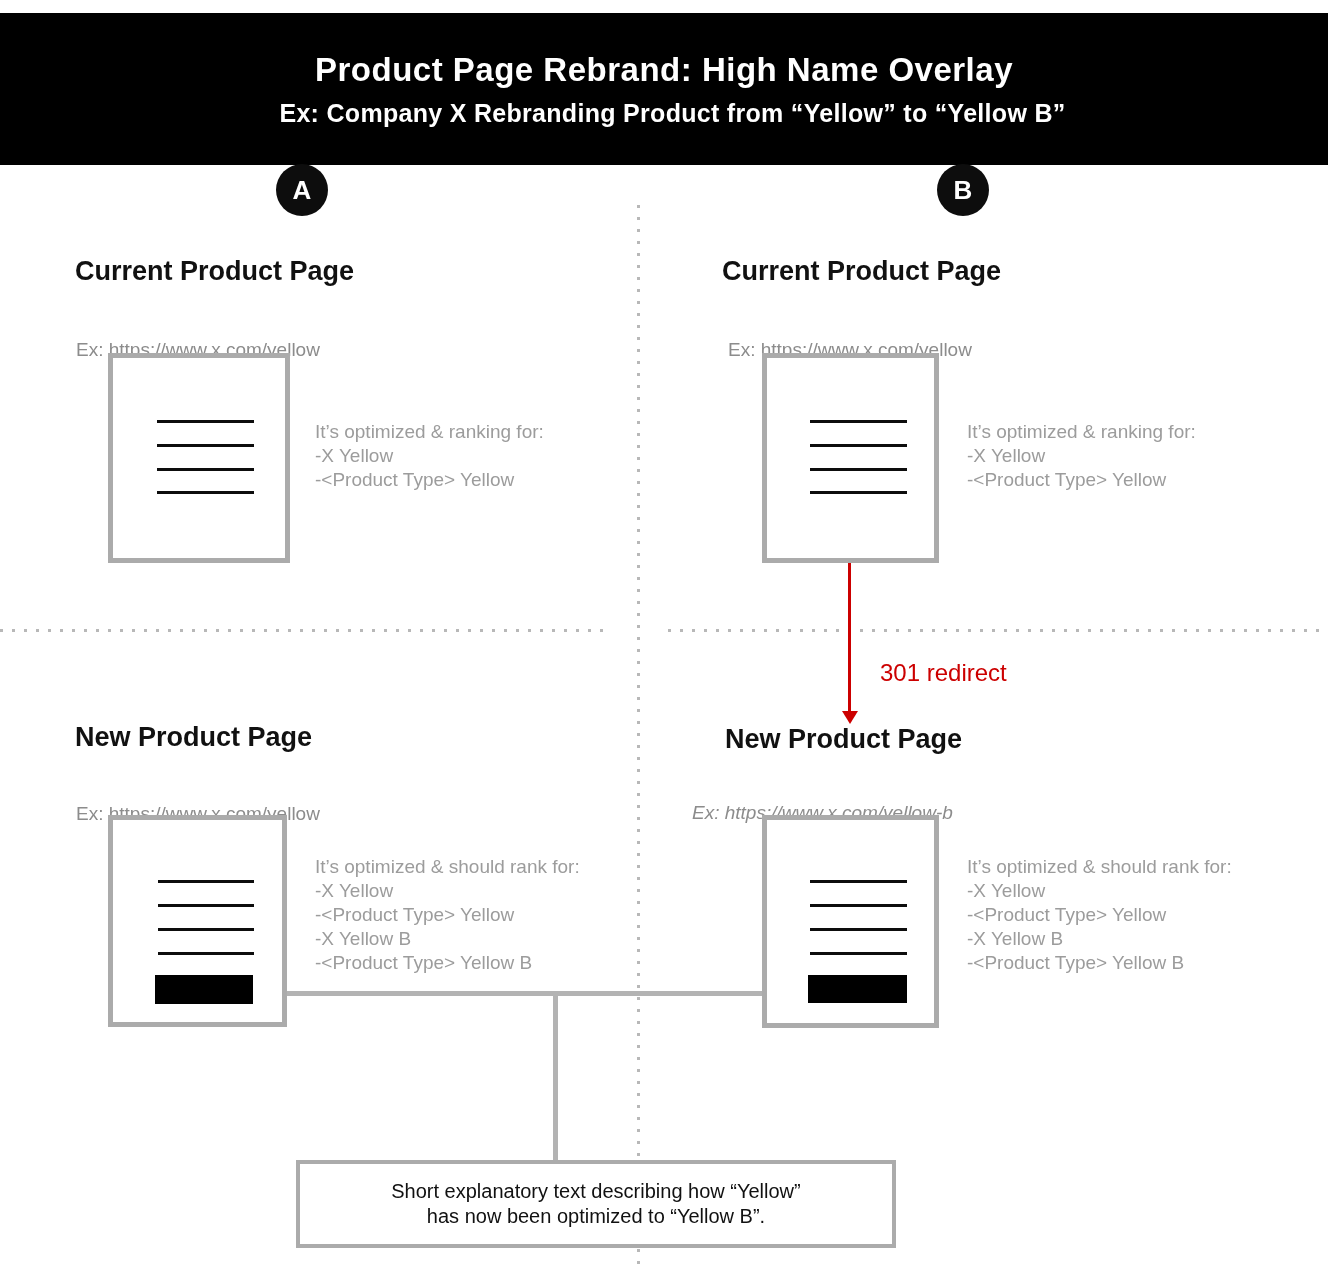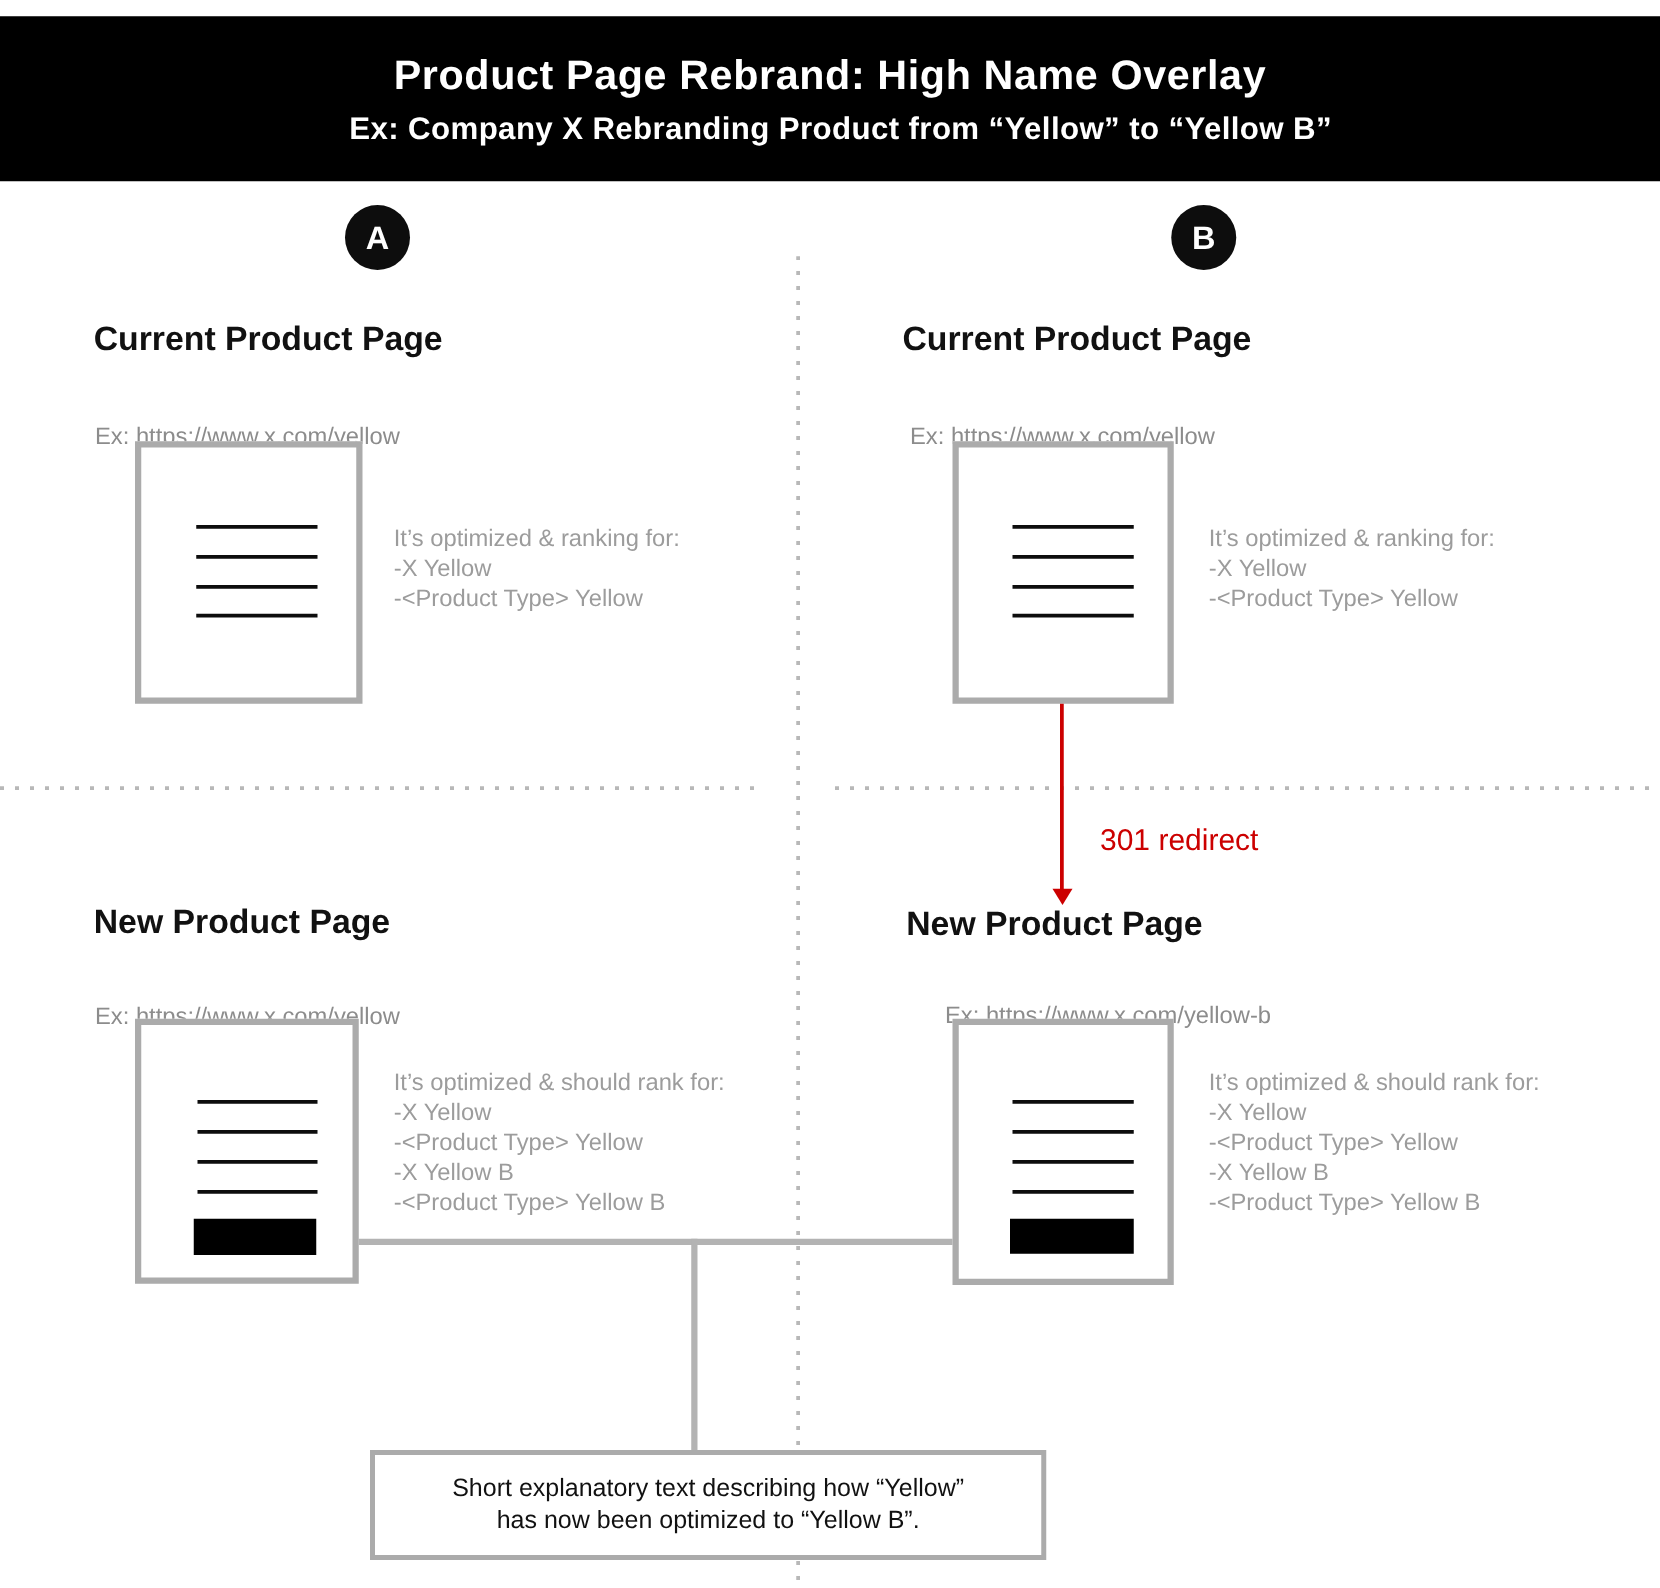--- a/index.html
+++ b/index.html
@@ -12,21 +12,21 @@
     --connector-gray:#b3b3b3;
     --dotted-gray:#b8b8b8;
   }
   html,body{margin:0;padding:0;background:#ffffff;}
   .stage{
     position:relative;width:1328px;height:1270px;background:#ffffff;overflow:hidden;
     font-family:"Liberation Sans", sans-serif;color:#111;
   }
   
   .banner{
-    position:absolute;left:0;top:13px;width:1328px;height:132px;
+    position:absolute;left:0;top:13px;width:1328px;height:152px;
     background:var(--banner-bg,#000);color:#ffffff;text-align:center;
     display:flex;flex-direction:column;justify-content:center;gap:10px;
   }
   .banner-title{font-size:33px;font-weight:600;letter-spacing:.5px;}
   .banner-subtitle{font-size:25px;font-weight:600;letter-spacing:.3px;padding-left:17px;}
   
   .badge{
     position:absolute;width:52px;height:52px;border-radius:50%;background:#0d0d0d;
     color:#fff;font-weight:bold;font-size:26px;display:flex;align-items:center;justify-content:center;
     top:164px;z-index:3;
@@ -61,21 +61,21 @@
     position:absolute;left:842px;top:711px;width:0;height:0;z-index:2;
     border-left:8px solid transparent;border-right:8px solid transparent;
     border-top:13px solid var(--accent-red,#cc0000);
   }
   .redirect-label{position:absolute;left:880px;top:659px;font-size:24px;color:var(--accent-red,#cc0000);white-space:nowrap;z-index:2;}
   
   .conn-h{position:absolute;left:248px;top:991px;width:557px;height:5px;background:var(--connector-gray,#b3b3b3);z-index:1;}
   .conn-v{position:absolute;left:553px;top:991px;width:5px;height:171px;background:var(--connector-gray,#b3b3b3);z-index:1;}
   
   .callout{
-    position:absolute;left:296px;top:1160px;width:541px;height:88px;box-sizing:border-box;
+    position:absolute;left:296px;top:1160px;width:600px;height:88px;box-sizing:border-box;
     background:#ffffff;border:4px solid var(--border-gray,#ababab);z-index:3;
     display:flex;flex-direction:column;justify-content:center;align-items:center;
     font-size:20px;line-height:25px;color:#111;text-align:center;
   }
 </style>
 </head>
 <body>
 
 <div class="stage">
 
@@ -134,21 +134,21 @@
     <div>It’s optimized &amp; ranking for:</div>
     <div>-X Yellow</div>
     <div>-&lt;Product Type&gt; Yellow</div>
   </div>
 
   <div class="redirect-line"></div>
   <div class="redirect-head"></div>
   <div class="redirect-label">301 redirect</div>
 
   <div class="sec-heading" style="left:725px;top:724px;">New Product Page</div>
-  <div class="sec-url" style="left:756px;top:764px;">Ex: https://www.x.com/yellow-b</div>
+  <div class="sec-url" style="left:692px;top:764px;font-style:italic;">Ex: https://www.x.com/yellow-b</div>
   <div class="doc-box" style="left:762px;top:815px;width:177px;height:213px;">
     <i class="dline" style="left:43px;top:60px;width:97px;"></i>
     <i class="dline" style="left:43px;top:84px;width:97px;"></i>
     <i class="dline" style="left:43px;top:108px;width:97px;"></i>
     <i class="dline" style="left:43px;top:132px;width:97px;"></i>
     <b class="dbar" style="left:41px;top:155px;width:99px;height:28px;"></b>
   </div>
   <div class="notes" style="left:967px;top:855px;">
     <div>It’s optimized &amp; should rank for:</div>
     <div>-X Yellow</div>

